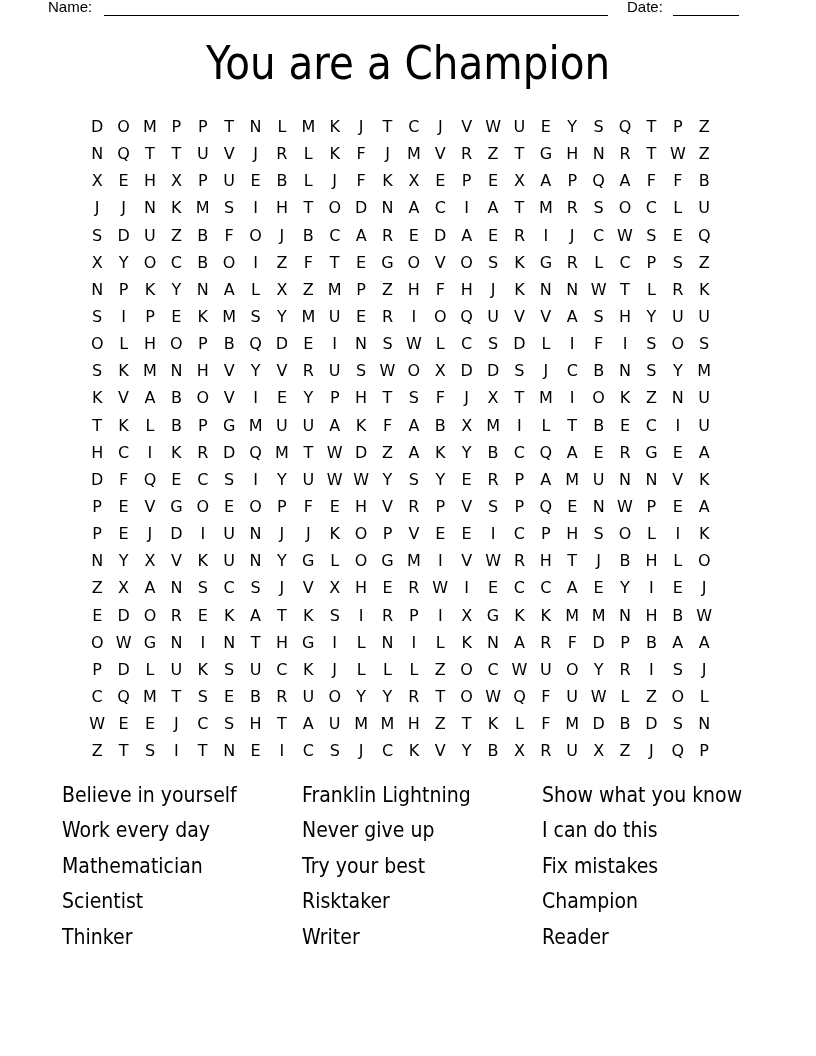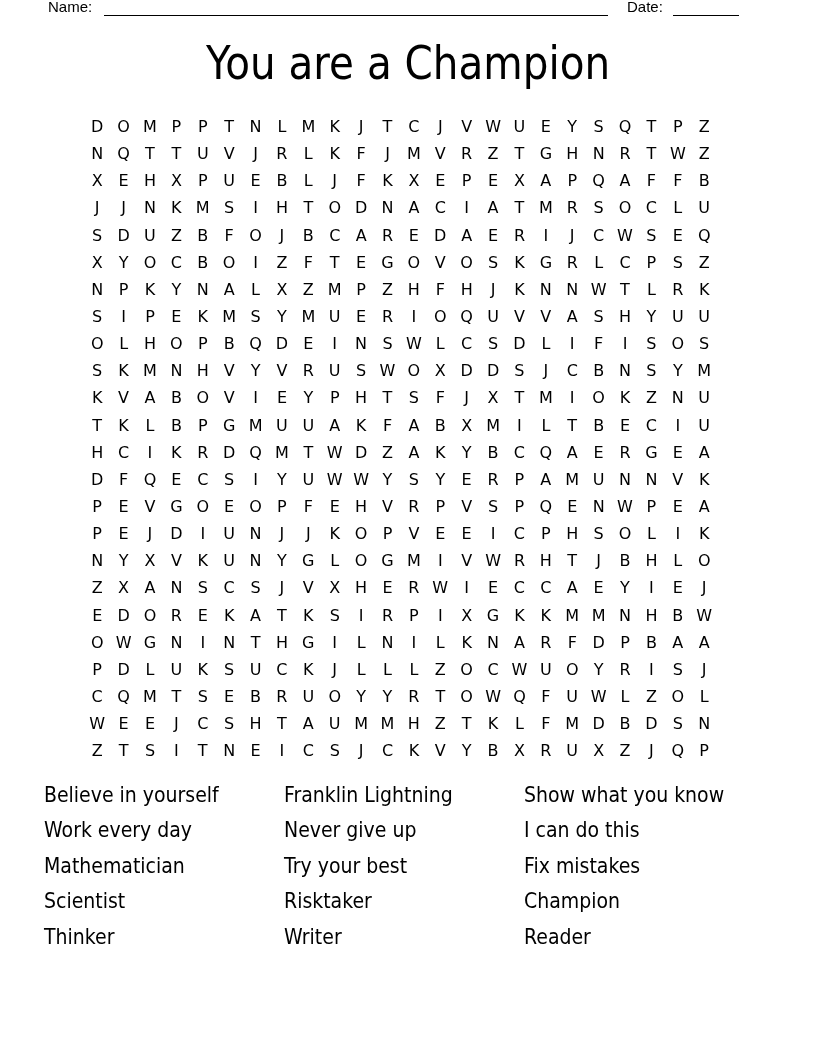--- a/index.html
+++ b/index.html
@@ -20,21 +20,21 @@
   }
   .grid {
     position: absolute; left: 84px; top: 113px;
     display: grid; grid-template-columns: repeat(24, 26.4px); grid-auto-rows: 27.15px;
   }
   .cell {
     font-family: "DejaVu Sans", sans-serif; font-size: 16px; text-align: center;
     line-height: 27px; color: #000;
   }
   .wordlist {
-    position: absolute; left: 44px; top: 778px; width: 740px;
+    position: absolute; left: 62px; top: 778px; width: 740px;
     display: grid; grid-template-columns: 240px 240px 260px; grid-auto-rows: 35.4px;
   }
   .word {
     font-family: "DejaVu Sans", sans-serif; font-size: 21px; line-height: 35px;
     white-space: nowrap; transform: scaleX(0.9); transform-origin: 0 0; color: #000;
   }
 </style>
 </head>
 <body>
 

